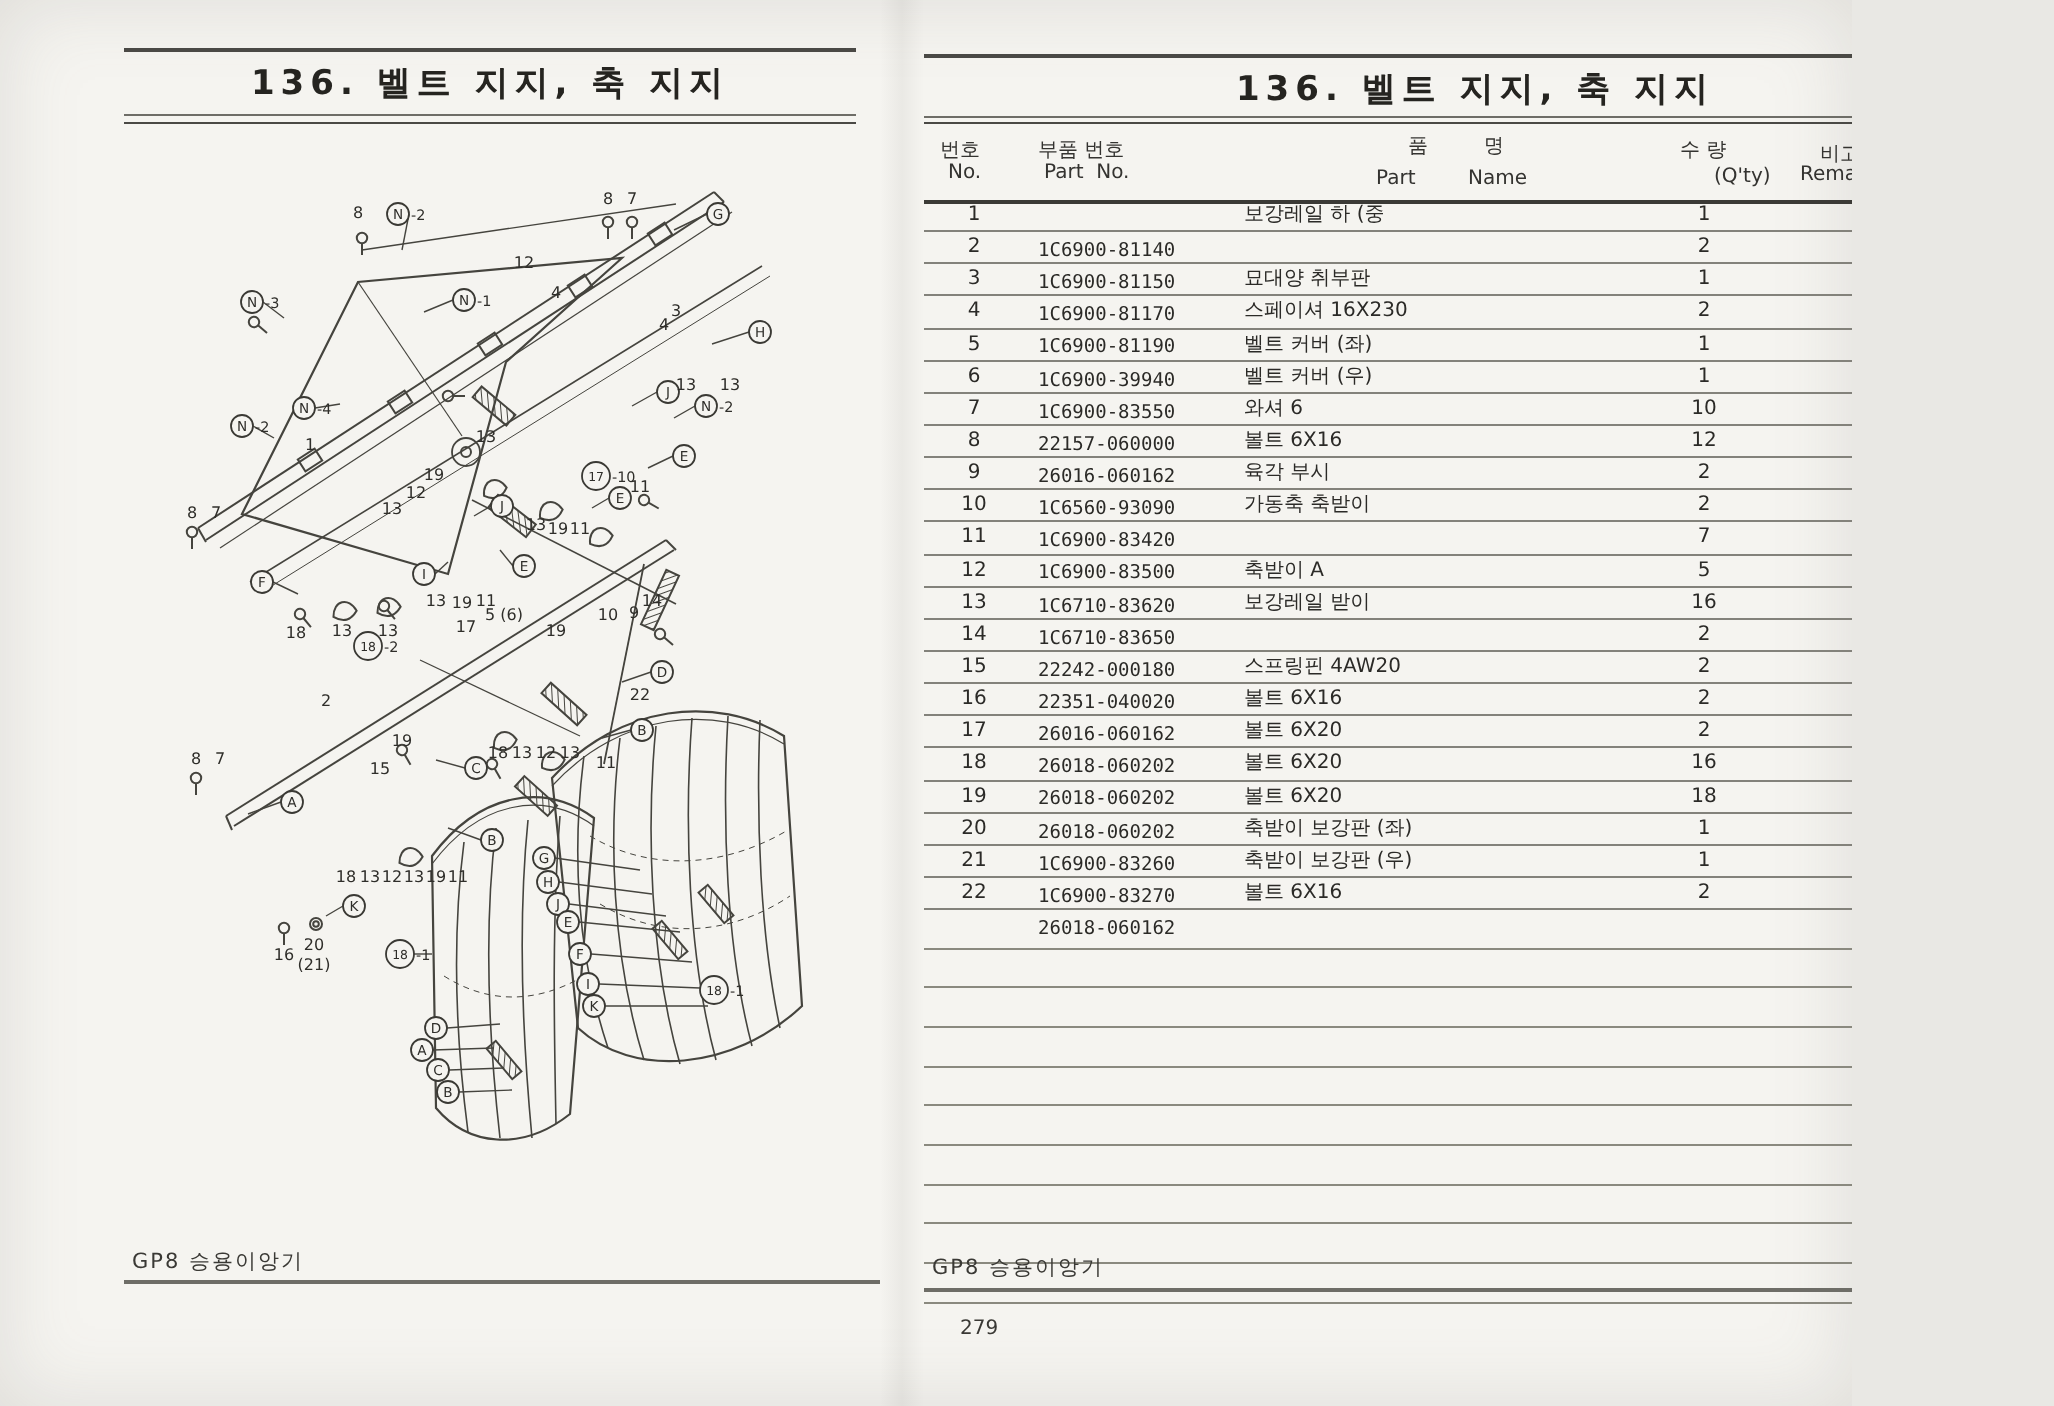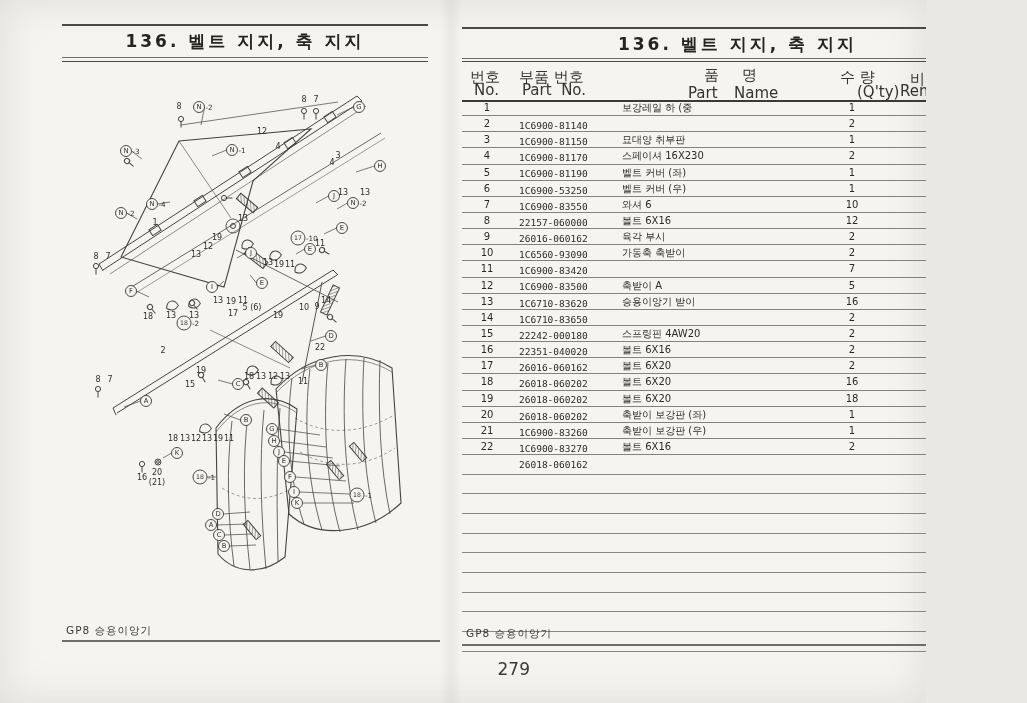--- a/index.html
+++ b/index.html
@@ -7,32 +7,32 @@
          font-family:"DejaVu Sans","Liberation Sans",sans-serif;color:#2b2a27;
          box-shadow:inset 0 0 40px rgba(120,118,110,.18);}
   .gutter{position:absolute;left:440px;top:0;width:22px;height:703px;
           background:linear-gradient(90deg,rgba(0,0,0,0) 0%,rgba(90,88,80,.07) 50%,rgba(0,0,0,0) 100%);}
   .rule{position:absolute;background:#4a4945;}
   .rule.thin{background:#6e6d67;}
   .page-title{position:absolute;font-size:17px;font-weight:bold;letter-spacing:3px;
               text-align:center;color:#252420;white-space:nowrap;}
   
   .thdr{position:absolute;left:462px;top:62px;width:551px;height:38px;
-        border-bottom:2px solid #3b3a36;font-size:15px;color:#343330;}
+        border-bottom:2px solid #3b3a36;font-size:10px;color:#343330;}
   .thdr span{position:absolute;white-space:nowrap;}
   .rows{position:absolute;left:462px;top:100px;width:551px;}
   .prow{position:relative;height:15.15px;border-bottom:1px solid #83827b;font-size:10px;line-height:15px;}
   .prow.empty{height:18.65px;border-bottom:1px solid #8a897f;}
   .c-no{position:absolute;left:0;width:50px;text-align:center;}
   .c-part{position:absolute;left:57px;width:120px;font-family:"DejaVu Sans Mono","Liberation Mono",monospace;font-size:9.5px;margin-top:18px;}
   .c-name{position:absolute;left:160px;width:225px;}
   .c-qty{position:absolute;left:355px;width:70px;text-align:center;}
   .c-rem{position:absolute;left:440px;width:100px;text-align:center;}
   .pfoot{position:absolute;font-size:10.5px;color:#3a3935;letter-spacing:1px;white-space:nowrap;}
-  .pageno{position:absolute;left:480px;top:659px;width:50px;text-align:right;font-size:17px;color:#3a3935;}
+  .pageno{position:absolute;left:480px;top:659px;width:50px;text-align:left;font-size:10px;color:#3a3935;}
   svg text{font-family:"DejaVu Sans","Liberation Sans",sans-serif;fill:#2f2e2a;}
 </style>
 </head>
 <body>
 
 <div class="sheet">
   <div class="gutter"></div>
 
   <div class="rule" style="left:62px;top:24px;width:366px;height:2px;"></div>
   <div class="page-title" style="left:62px;top:30px;width:366px;">136. 벨트 지지, 축 지지</div>
@@ -525,21 +525,21 @@
       </div>
       <div class="prow">
         <span class="c-no">4</span>
         <span class="c-part">1C6900-81190</span>
         <span class="c-name">스페이셔 16X230</span>
         <span class="c-qty">2</span>
         <span class="c-rem"></span>
       </div>
       <div class="prow">
         <span class="c-no">5</span>
-        <span class="c-part">1C6900-53250</span>
+        <span class="c-part">1C6900-39940</span>
         <span class="c-name">벨트 커버 (좌)</span>
         <span class="c-qty">1</span>
         <span class="c-rem"></span>
       </div>
       <div class="prow">
         <span class="c-no">6</span>
         <span class="c-part">1C6900-83550</span>
         <span class="c-name">벨트 커버 (우)</span>
         <span class="c-qty">1</span>
         <span class="c-rem"></span>
@@ -581,21 +581,21 @@
       <div class="prow">
         <span class="c-no">12</span>
         <span class="c-part">1C6710-83620</span>
         <span class="c-name">축받이 A</span>
         <span class="c-qty">5</span>
         <span class="c-rem"></span>
       </div>
       <div class="prow">
         <span class="c-no">13</span>
         <span class="c-part">1C6710-83650</span>
-        <span class="c-name">승용이앙기 받이</span>
+        <span class="c-name">보강레일 받이</span>
         <span class="c-qty">16</span>
         <span class="c-rem"></span>
       </div>
       <div class="prow">
         <span class="c-no">14</span>
         <span class="c-part">22242-000180</span>
         <span class="c-qty">2</span>
         <span class="c-rem"></span>
       </div>
       <div class="prow">

